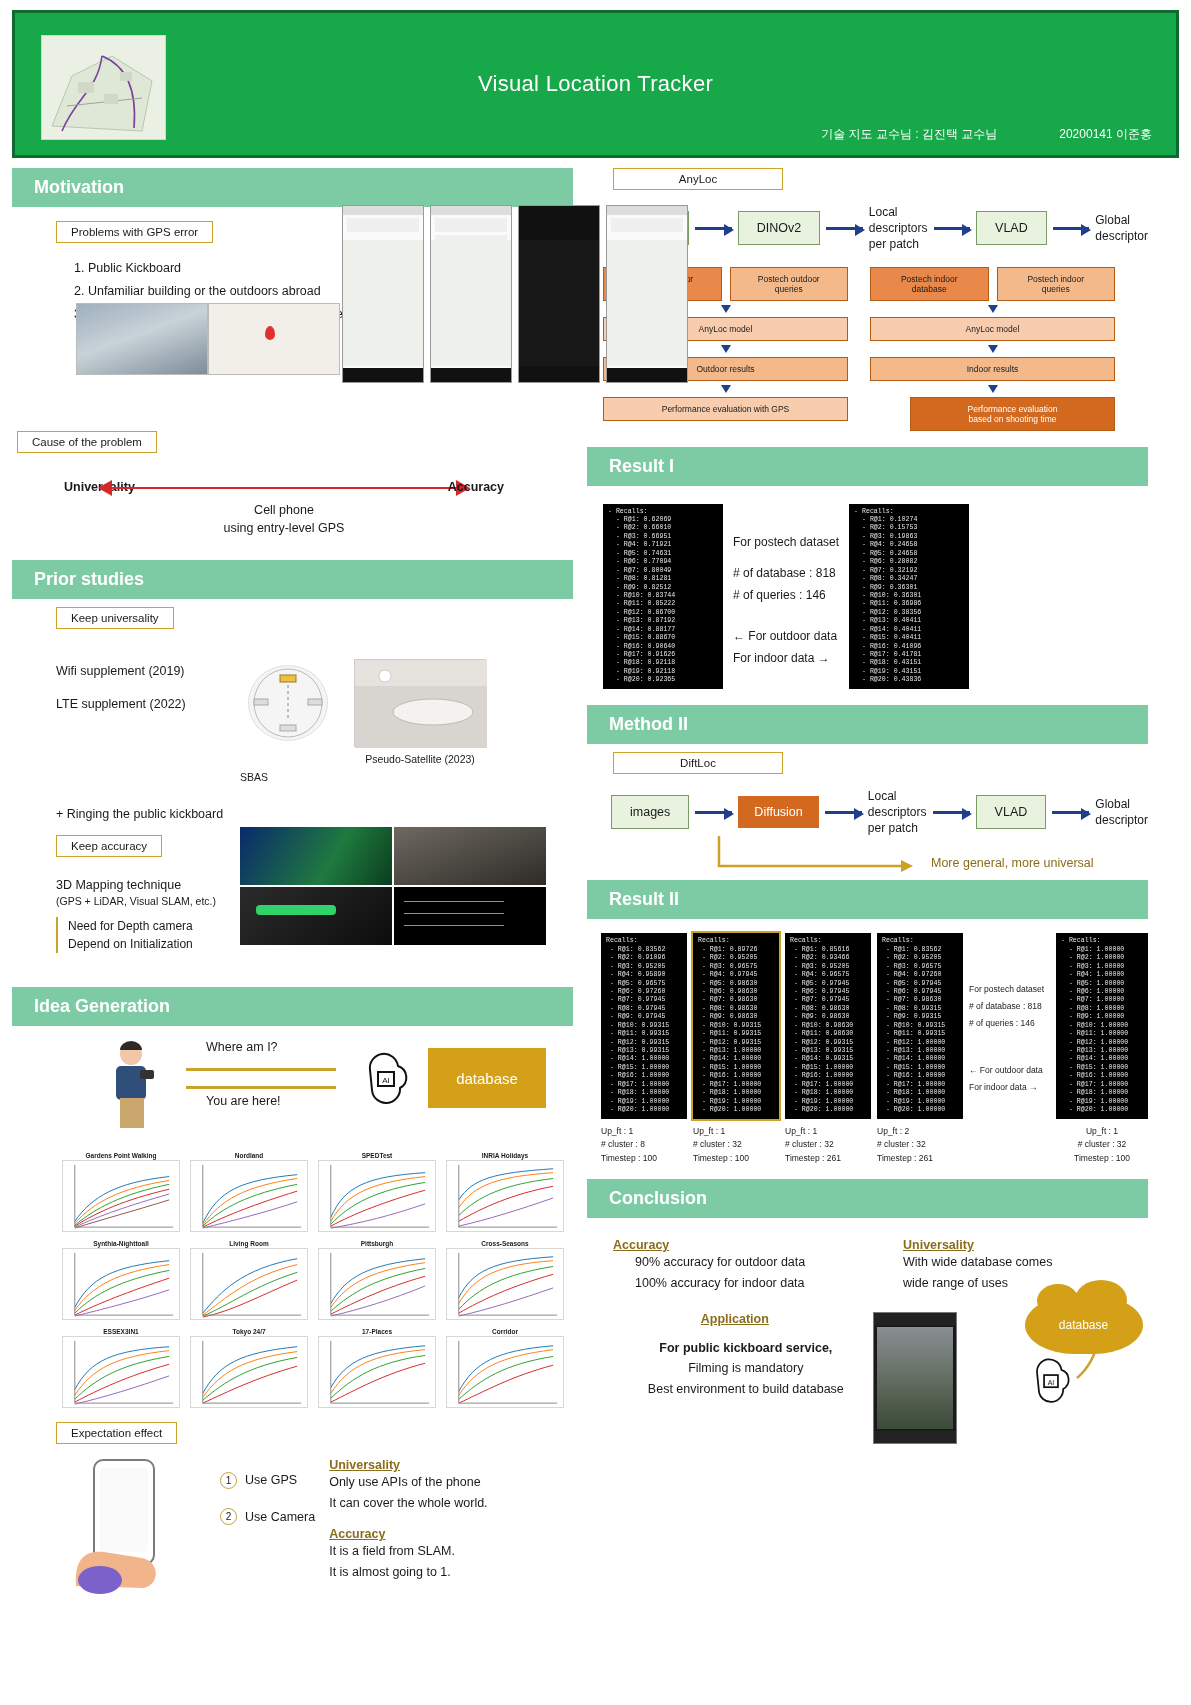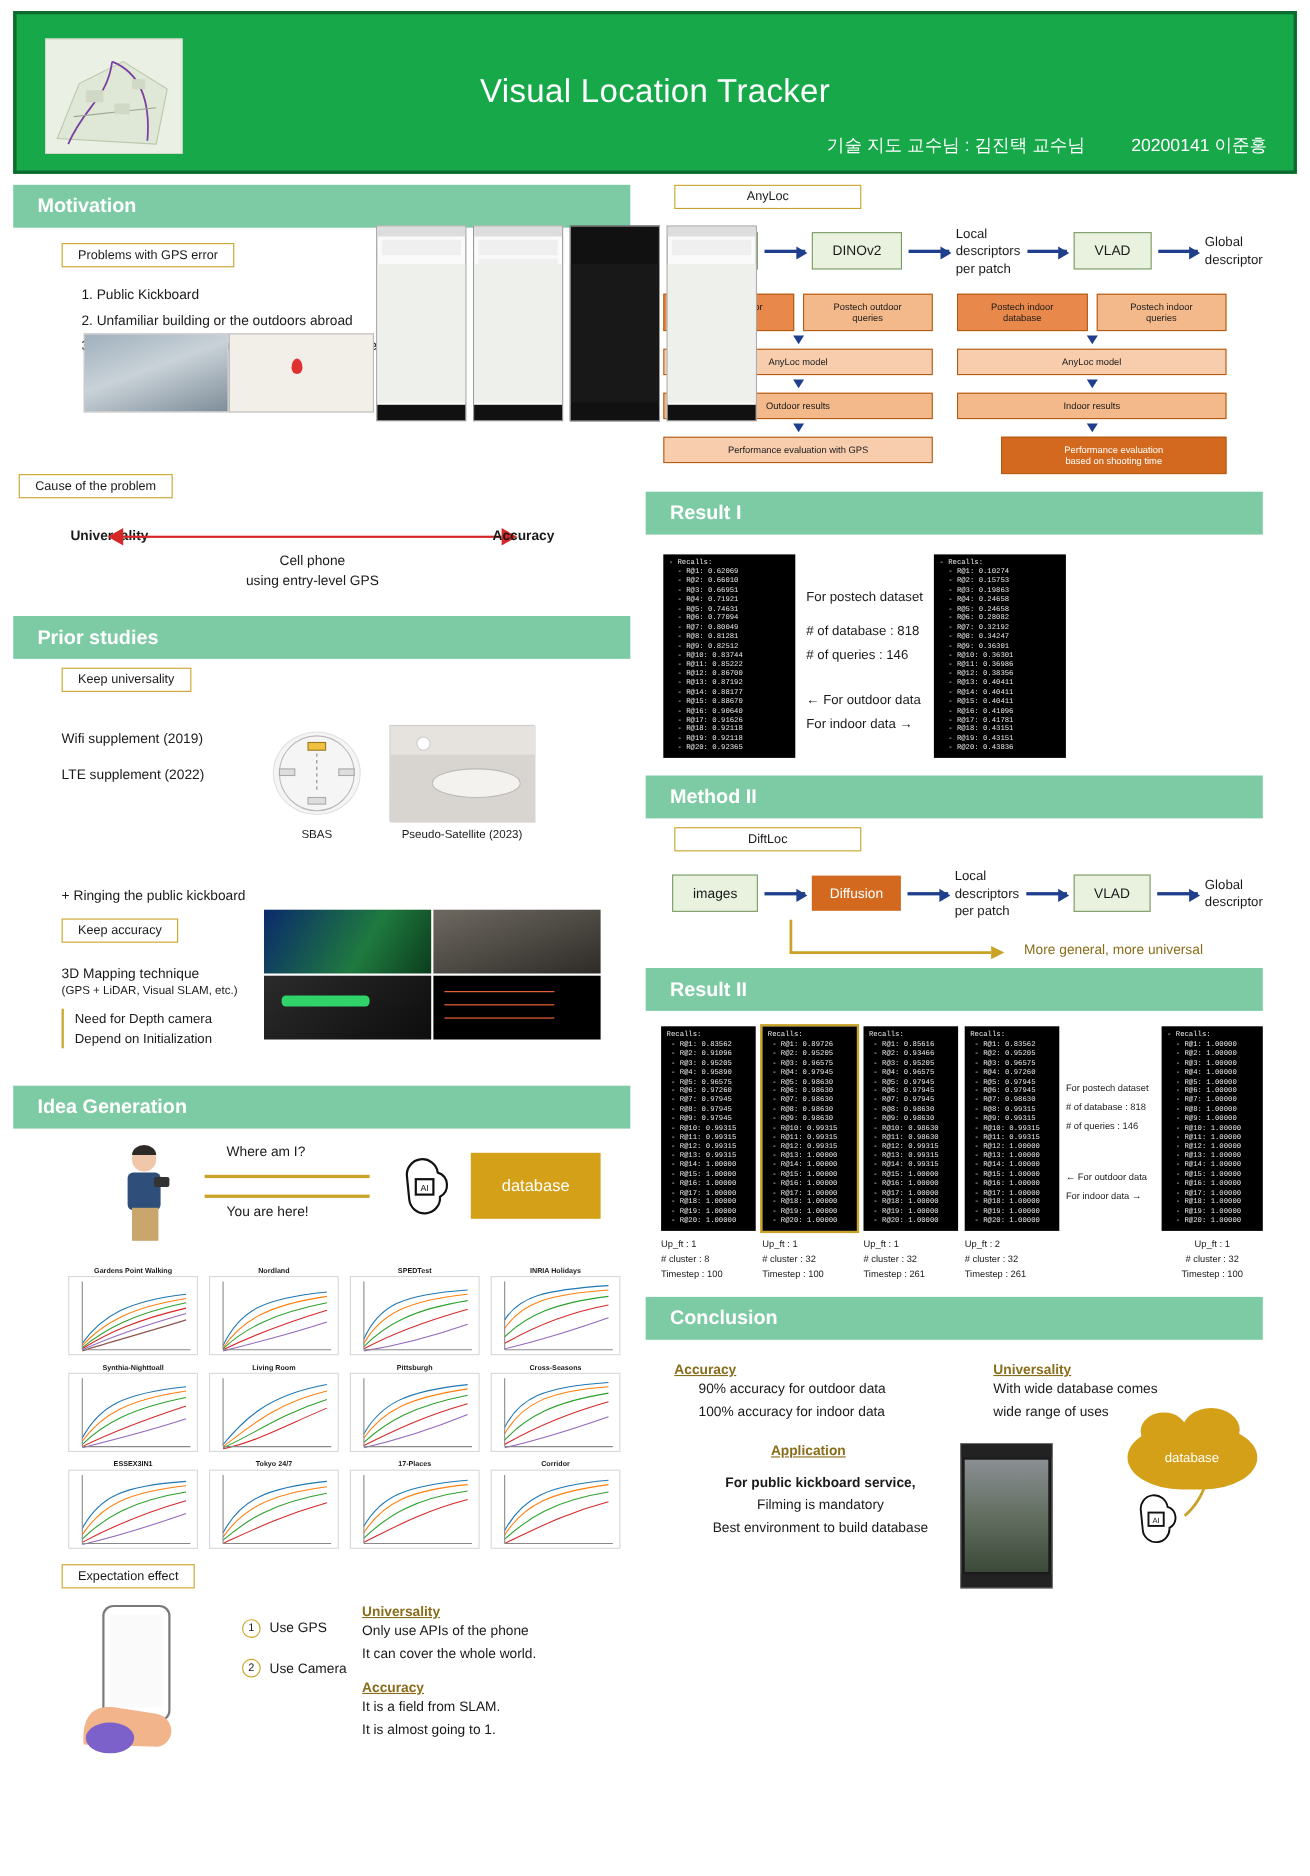--- a/index.html
+++ b/index.html
@@ -23,26 +23,26 @@
     display: flex; align-items: center; justify-content: center;
   }
   .header-logo {
     position: absolute; left: 26px; top: 22px;
     width: 125px; height: 105px;
     background: #e9efe2;
     border: 1px solid #cfd8c6;
     overflow: hidden;
   }
   .header-title {
-    font-size: 30px; color: #ffffff; font-weight: 400; letter-spacing: .3px;
+    font-size: 22px; color: #ffffff; font-weight: 400; letter-spacing: .3px;
   }
   .header-meta {
     position: absolute; right: 24px; bottom: 12px;
-    display: flex; gap: 42px; align-items: baseline;
-    font-size: 16px; color: #ffffff;
+    display: flex; gap: 62px; align-items: baseline;
+    font-size: 12px; color: #ffffff;
   }
 
   
   .cols { display: flex; gap: 14px; margin-top: 10px; }
   .col { width: 561px; }
 
   
   .sec-bar {
     background: #7dcba4; color: #ffffff;
     font-size: 18px; font-weight: bold;
@@ -271,21 +271,21 @@
               <div class="c"></div>
               <svg viewBox="0 0 96 88" width="96" height="88" style="position:absolute;left:0;top:0">
                 <circle cx="48" cy="44" r="34" fill="none" stroke="#bbb"></circle>
                 <rect x="40" y="16" width="16" height="7" fill="#f0c040" stroke="#9a7a20"></rect>
                 <rect x="14" y="40" width="14" height="6" fill="#ddd" stroke="#aaa"></rect>
                 <rect x="68" y="40" width="14" height="6" fill="#ddd" stroke="#aaa"></rect>
                 <rect x="40" y="66" width="16" height="6" fill="#ddd" stroke="#aaa"></rect>
                 <path d="M48 26 L48 62" stroke="#888" stroke-dasharray="3,3"></path>
               </svg>
             </div>
-            <div class="small" style="text-align:center;margin-top:6px;">SBAS</div>
+            <div class="small" style="text-align:left;margin-top:24px;">SBAS</div>
           </div>
           <div>
             <div class="room-img">
               <svg viewBox="0 0 132 88" width="132" height="88">
                 <rect width="132" height="88" fill="#d8d4cf"></rect>
                 <ellipse cx="78" cy="52" rx="40" ry="13" fill="#f4f2ef" stroke="#bbb"></ellipse>
                 <rect x="0" y="0" width="132" height="26" fill="#e6e3df"></rect>
                 <circle cx="30" cy="16" r="6" fill="#fff" stroke="#ccc"></circle>
               </svg>
             </div>

